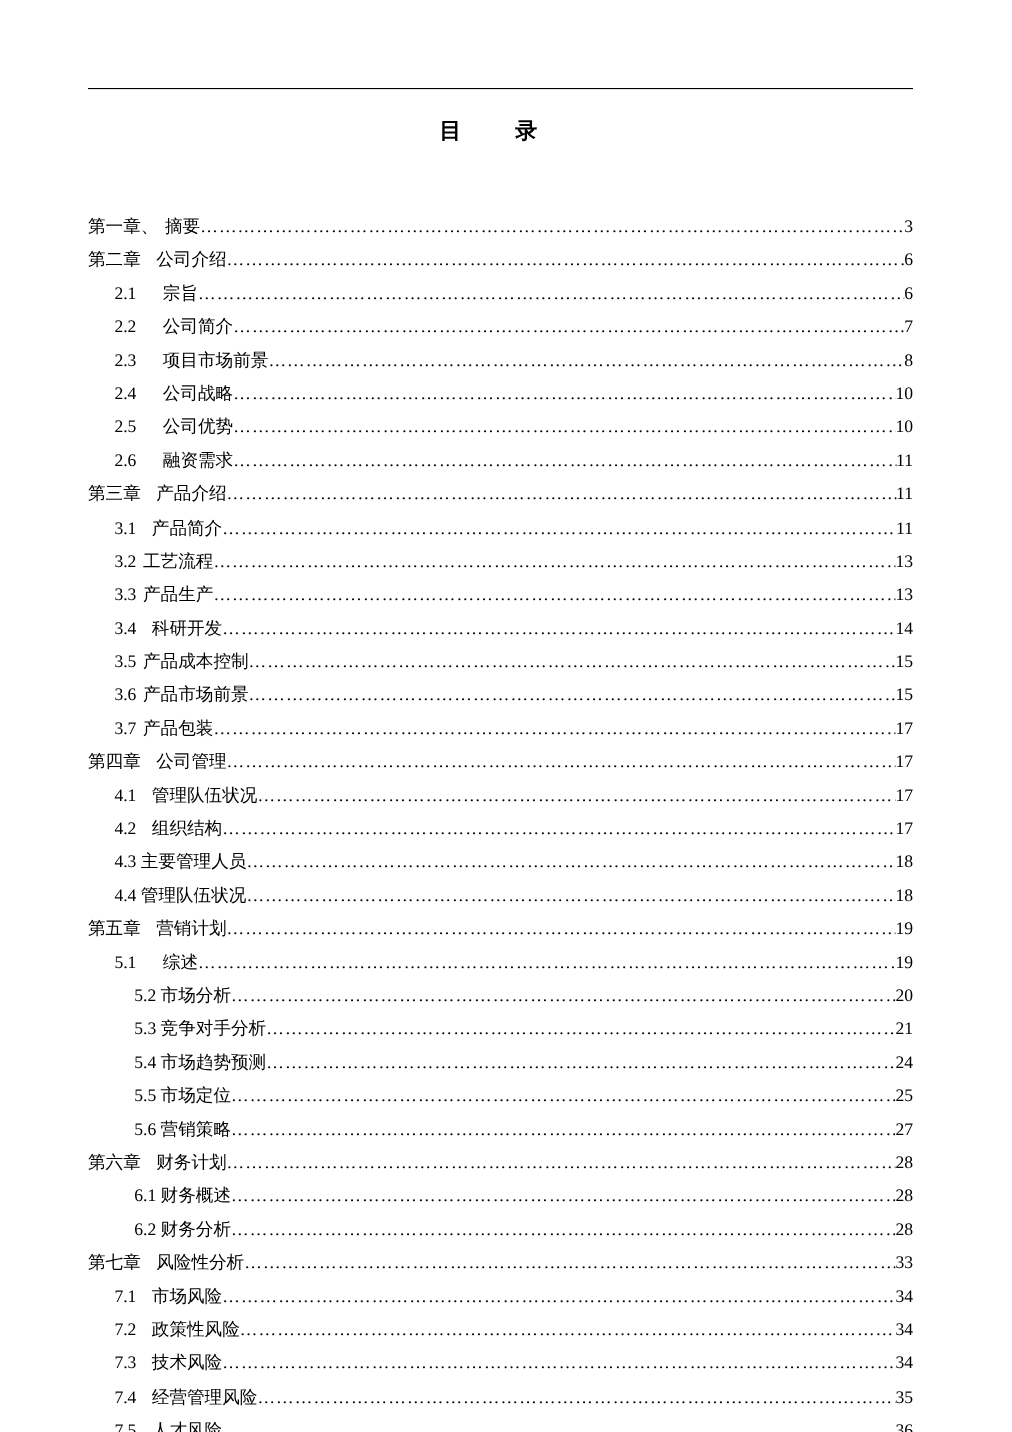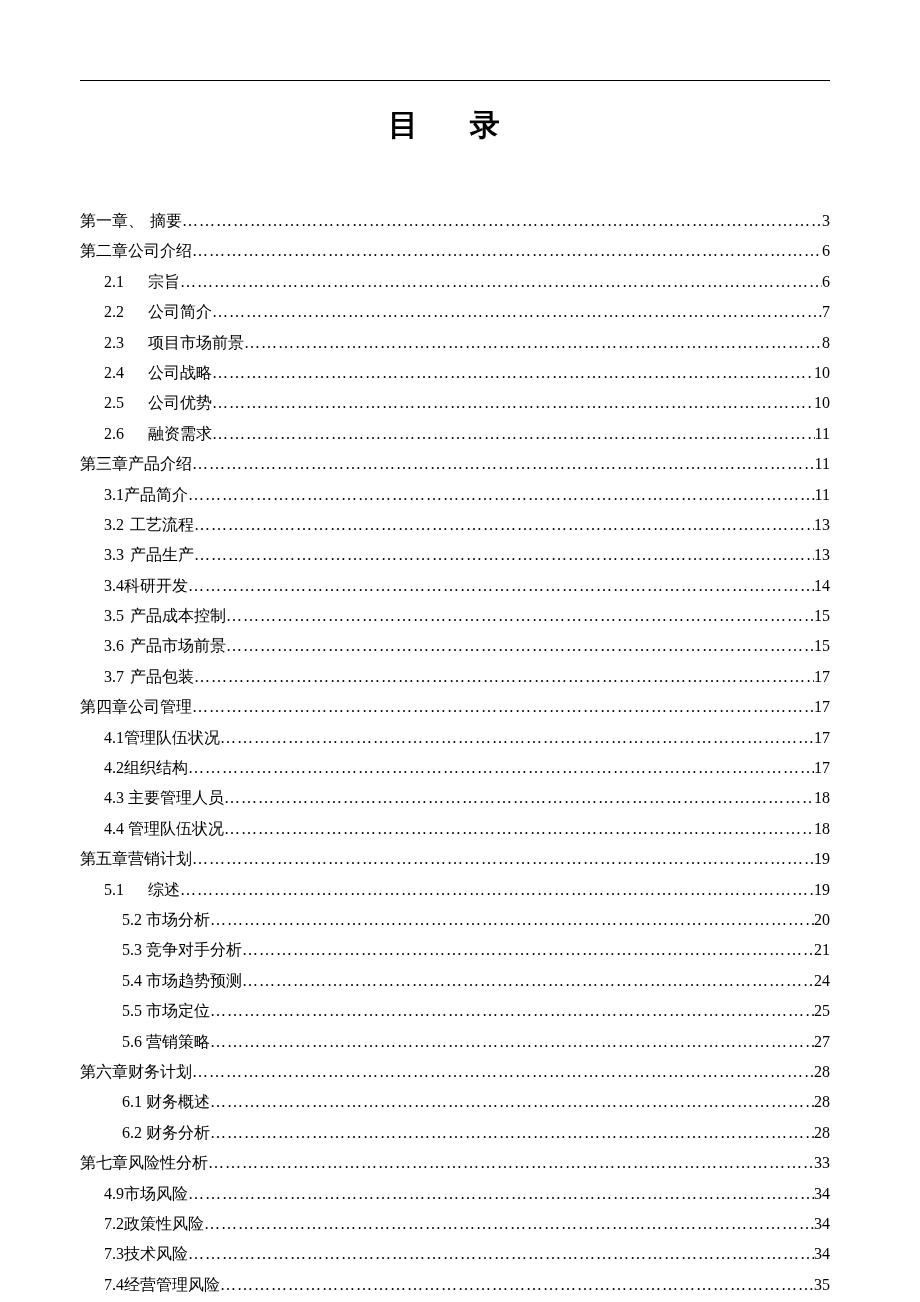--- a/index.html
+++ b/index.html
@@ -16,21 +16,21 @@
     background: #fff;
     box-sizing: border-box;
     padding: 80px 90px 30px 80px;
     position: relative;
   }
   .rule {
     border-top: 1.5px solid #000;
     margin: 0 0 24px 0;
   }
   .title {
-    font-size: 30px;
+    font-size: 20px;
     font-weight: bold;
     text-align: center;
     letter-spacing: 22px;
     margin-bottom: 60px;
     font-family: "SimSun", "宋体", serif;
   }
   .toc {
     line-height: 1.9;
     font-size: 16px;
   }
@@ -55,21 +55,21 @@
     display: block;
     overflow: hidden;
   }
   .pg {
     flex: 0 0 auto;
   }
   .indent-0 { padding-left: 0; }
   .indent-1 { padding-left: 24px; font-family: Liberation Serif, serif; }
   .indent-2 { padding-left: 42px; }
   .gap-a .lbl { margin-left: 6px; text-align: center; }
-  .gap-b .lbl { }
+  .gap-b .lbl { margin-left: 14px; }
   .gap-c .lbl { margin-left: 24px; }
   .gap-d .lbl { margin-left: 4px; text-align: center; }
 </style>
 </head>
 <body>
 
 <div class="page">
   <div class="rule"></div>
   <div class="title">目 录</div>
 
@@ -260,21 +260,21 @@
         <span class="dots"></span>
         <span class="pg">28</span>
       </div>
       <div class="entry indent-0 gap-b">
         <span class="num">第七章</span>
         <span class="lbl">风险性分析</span>
         <span class="dots"></span>
         <span class="pg">33</span>
       </div>
       <div class="entry indent-1 gap-b">
-        <span class="num">4.9</span>
+        <span class="num">7.1</span>
         <span class="lbl">市场风险</span>
         <span class="dots"></span>
         <span class="pg">34</span>
       </div>
       <div class="entry indent-1 gap-b">
         <span class="num">7.2</span>
         <span class="lbl">政策性风险</span>
         <span class="dots"></span>
         <span class="pg">34</span>
       </div>

